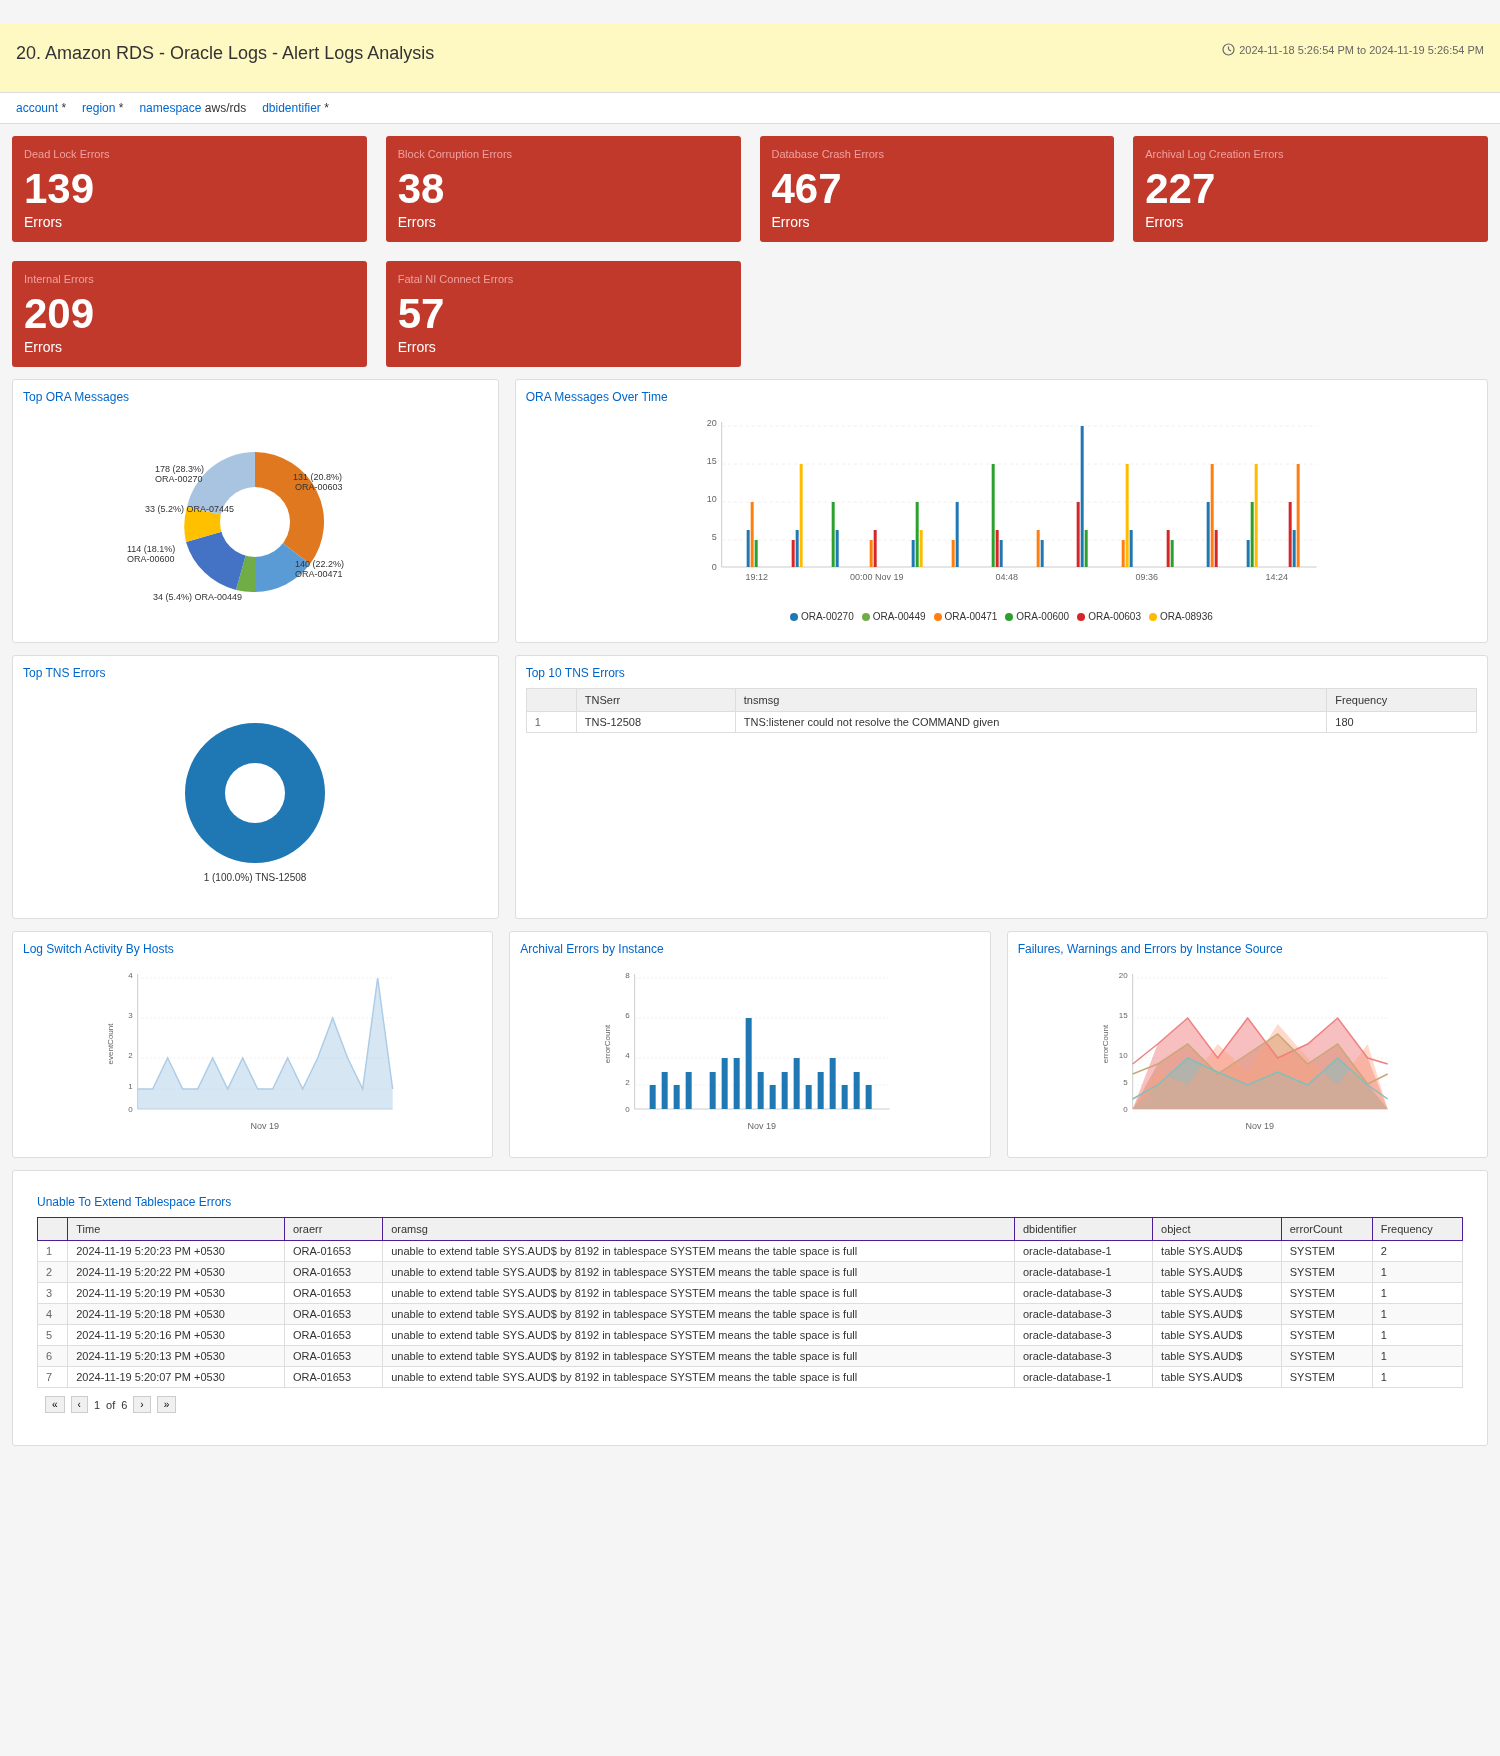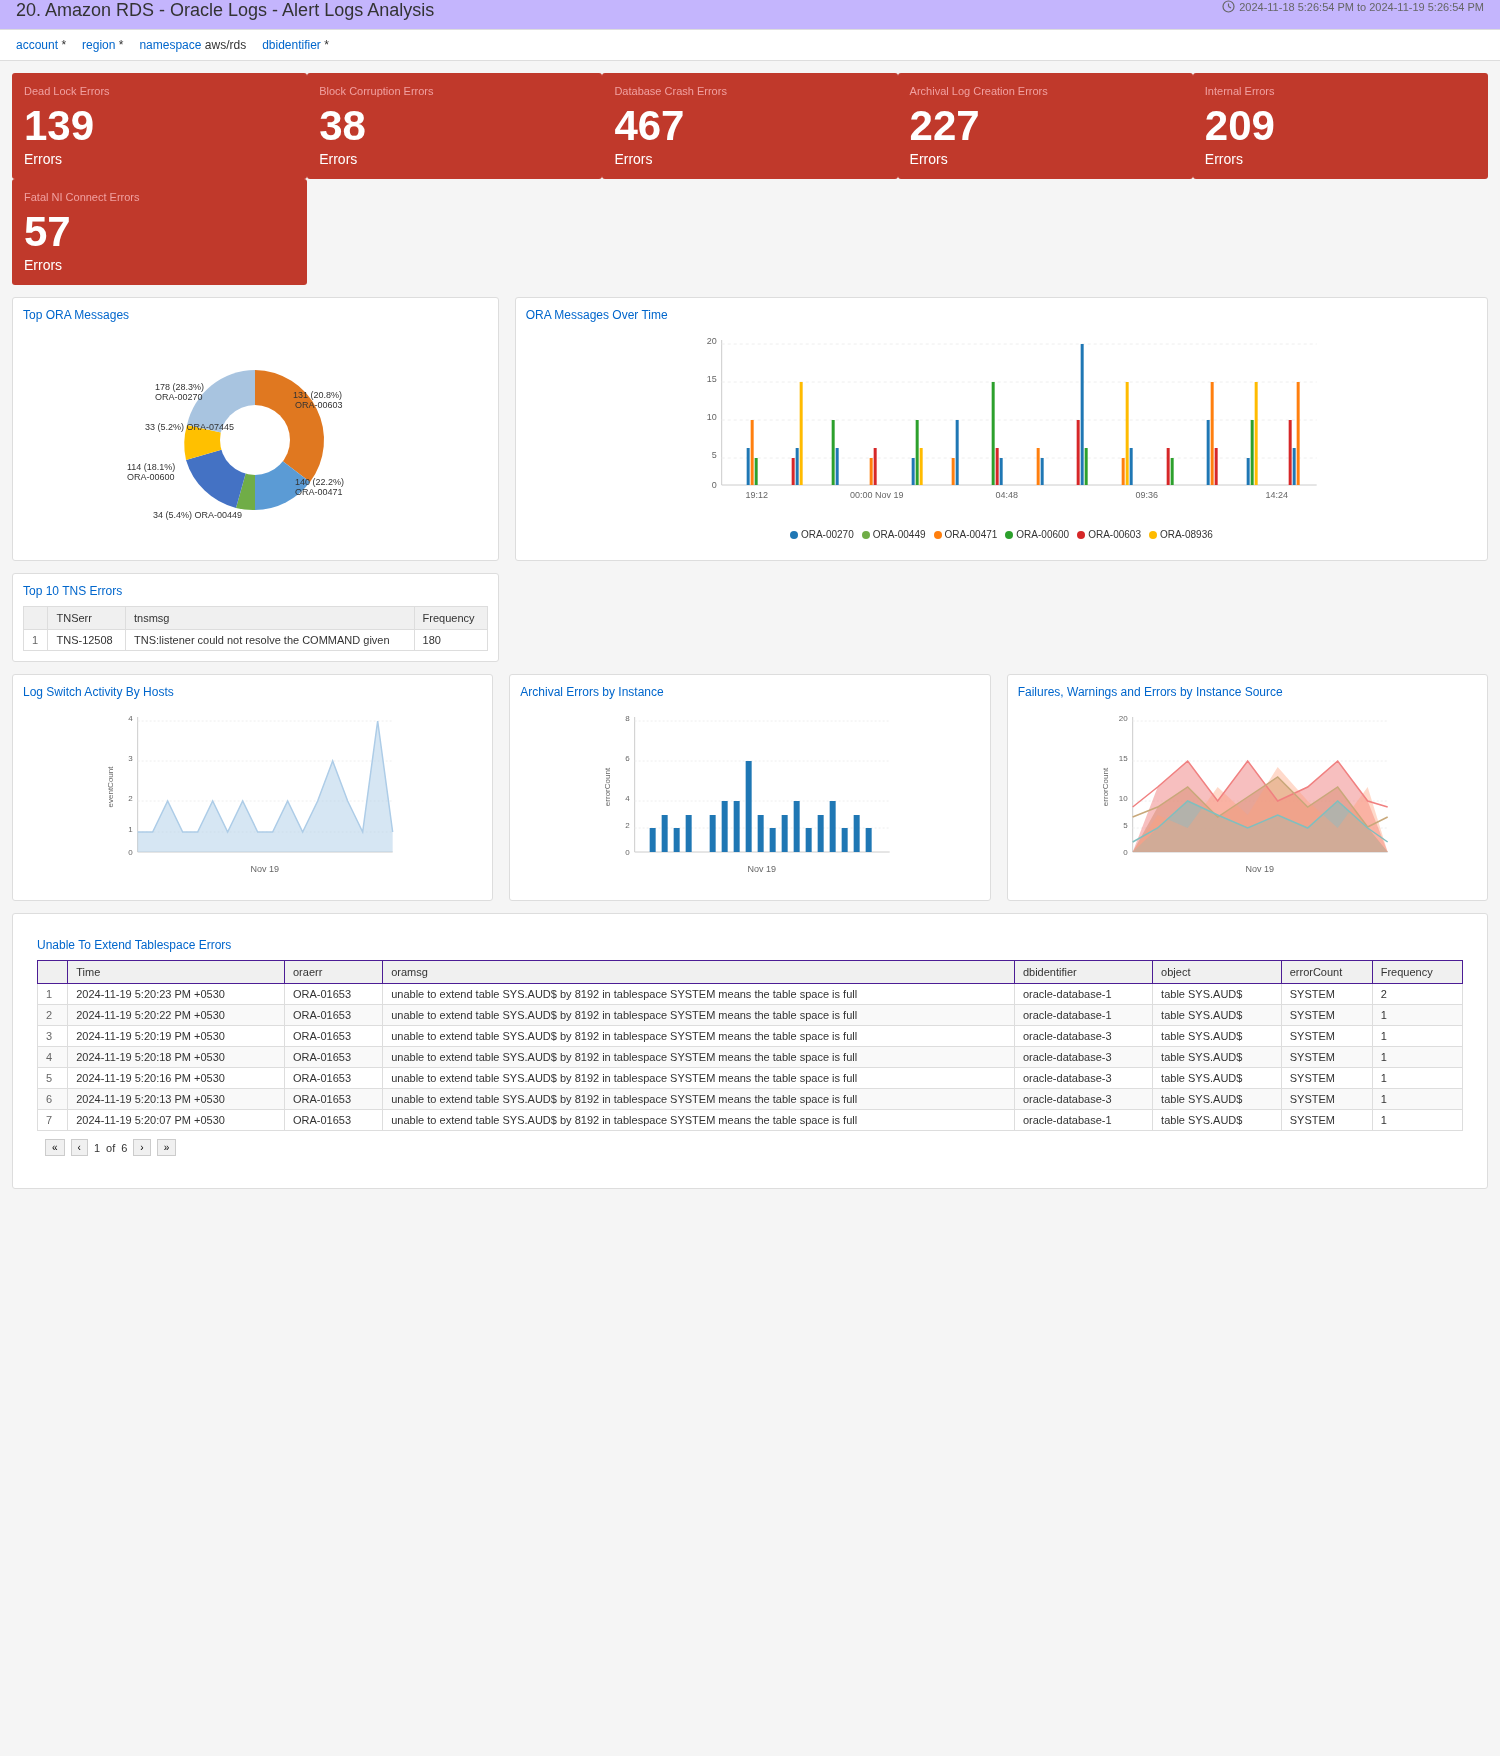--- a/index.html
+++ b/index.html
@@ -1,28 +1,28 @@
 <!DOCTYPE html>
 <html><head>
   <meta charset="utf-8">
   <style>
     * { box-sizing: border-box; margin: 0; padding: 0; }
     body { font-family: Arial, sans-serif; font-size: 12px; background: #f5f5f5; color: #333; }
     
-    .header { padding: 0 16px; background: #c4b5fd; border-bottom: 1px solid #ddd; }
+    .header { padding: 20px 16px; background: #fef9c3; border-bottom: 1px solid #ddd; margin-top: 23px; }
     .header h1 { font-size: 18px; font-weight: normal; color: #333; margin-bottom: 8px; }
     
     .filters { display: flex; gap: 16px; padding: 8px 16px; background: #fff; border-bottom: 1px solid #ddd; }
     .filter-item { color: #0066cc; font-size: 12px; cursor: pointer; }
     .filter-item span { color: #333; }
     
     .main { padding: 12px; }
     
     
-    .error-cards { display: grid; grid-template-columns: repeat(5, 1fr); gap: 0; margin-bottom: 12px; }
+    .error-cards { display: grid; grid-template-columns: repeat(4, 1fr); gap: 19px; margin-bottom: 12px; }
     .error-card { background: #c0392b; color: #fff; padding: 12px; border-radius: 3px; }
     .error-card-title { font-size: 11px; color: #f0a0a0; margin-bottom: 8px; }
     .error-card-number { font-size: 42px; font-weight: bold; line-height: 1; }
     .error-card-label { font-size: 14px; margin-top: 4px; }
     
     
     .panel-row { display: grid; gap: 16px; margin-bottom: 12px; }
     .panel-row-2 { grid-template-columns: 1fr 2fr; }
     .panel-row-3 { grid-template-columns: 1fr 1fr 1fr; }
     
@@ -246,20 +246,30 @@
         <span class="legend-item">
             <span class="legend-dot" style="background:#ffbb00;"></span>
             <span>ORA-08936</span>
           </span>
       </div>
     </div>
   </div>
 
   <div class="panel-row panel-row-2">
 
+    <div class="panel">
+      <div class="panel-title">Top TNS Errors</div>
+      <div style="display:flex; justify-content:center; align-items:center; height:220px;">
+        <svg width="200" height="210" viewBox="0 0 200 210">
+          <circle cx="100" cy="100" r="70" fill="#1f77b4"></circle>
+          <circle cx="100" cy="100" r="30" fill="white"></circle>
+          <text x="100" y="188" font-size="10" fill="#333" text-anchor="middle">1 (100.0%) TNS-12508</text>
+        </svg>
+      </div>
+    </div>
 
     <div class="panel">
       <div class="panel-title">Top 10 TNS Errors</div>
       <table class="data-table">
         <thead>
           <tr>
             <th></th>
             <th>TNSerr</th>
             <th>tnsmsg</th>
             <th>Frequency</th>

